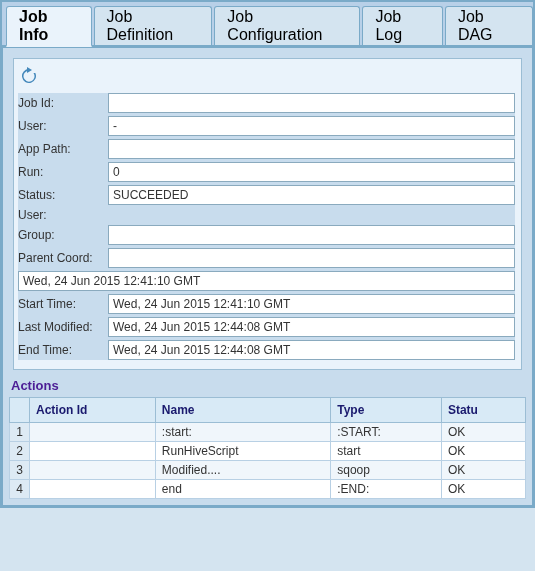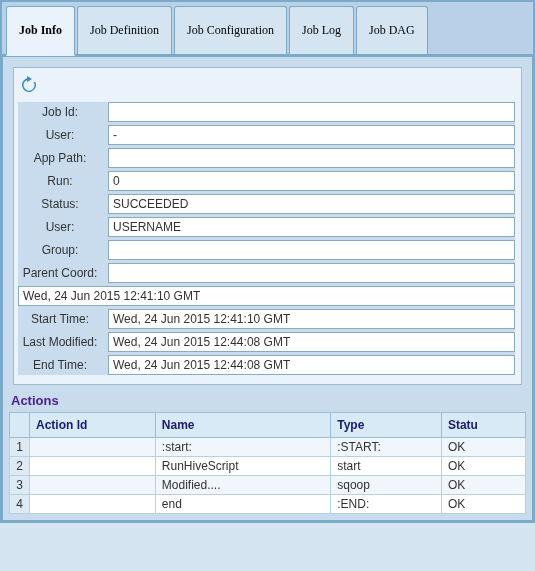--- a/index.html
+++ b/index.html
@@ -15,29 +15,28 @@
     
     .tabs {
       display: flex;
       background: #b8d0e8;
       border-bottom: 2px solid #7aaac8;
       padding-top: 4px;
       padding-left: 4px;
       gap: 2px;
     }
     .tab {
-      padding: 16px 12px;
+      padding: 1px 12px;
       background: #d4e4f0;
       border: 1px solid #7aaac8;
       border-bottom: none;
       cursor: pointer;
-      font-size: 12px;
+      font-size: 16px;
       color: #000;
       border-radius: 3px 3px 0 0;
-      font-family: Liberation Serif, serif;
     }
     .tab.active {
       background: #eaf3fb;
       font-weight: bold;
       border-bottom: 2px solid #eaf3fb;
       margin-bottom: -2px;
     }
 
     
     .main-panel {
@@ -68,21 +67,21 @@
     .form-section {
       background: #c8dced;
     }
     .form-row {
       display: flex;
       align-items: center;
       margin-bottom: 3px;
     }
     .form-label {
       width: 90px;
-      text-align: center;
+      text-align: left;
       padding-right: 6px;
       color: #333;
       font-size: 12px;
       flex-shrink: 0;
     }
     .form-input {
       flex: 1;
       height: 20px;
       border: 1px solid #8aaabe;
       background: #ffffff;
@@ -193,21 +192,20 @@
         <div class="form-row">
           <span class="form-label">Run:</span>
           <input class="form-input" type="text" value="0" readonly="" style="">
         </div>
         <div class="form-row">
           <span class="form-label">Status:</span>
           <input class="form-input" type="text" value="SUCCEEDED" readonly="" style="">
         </div>
         <div class="form-row">
           <span class="form-label">User:</span>
-          <input class="form-input" type="text" value="USERNAME" readonly="" style="">
         </div>
         <div class="form-row">
           <span class="form-label">Group:</span>
           <input class="form-input" type="text" value="" readonly="" style="">
         </div>
         <div class="form-row">
           <span class="form-label">Parent Coord:</span>
           <input class="form-input" type="text" value="" readonly="" style="">
         </div>
         <div class="form-row">

